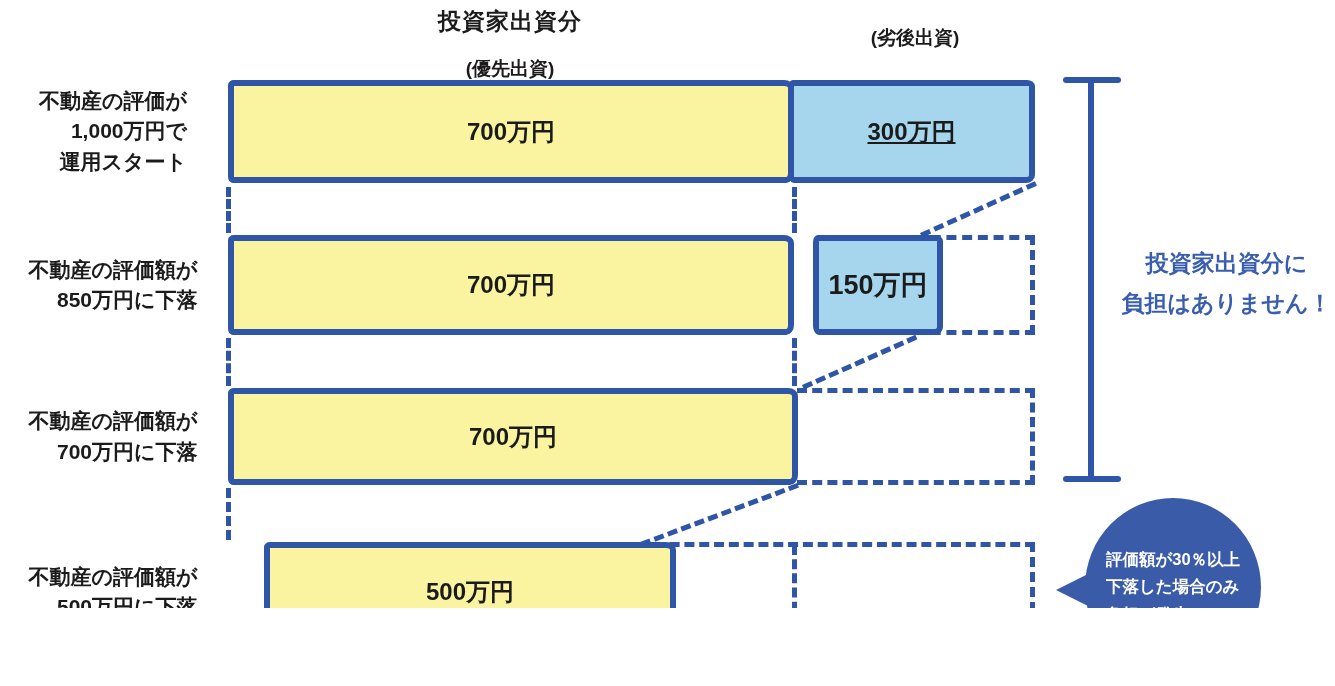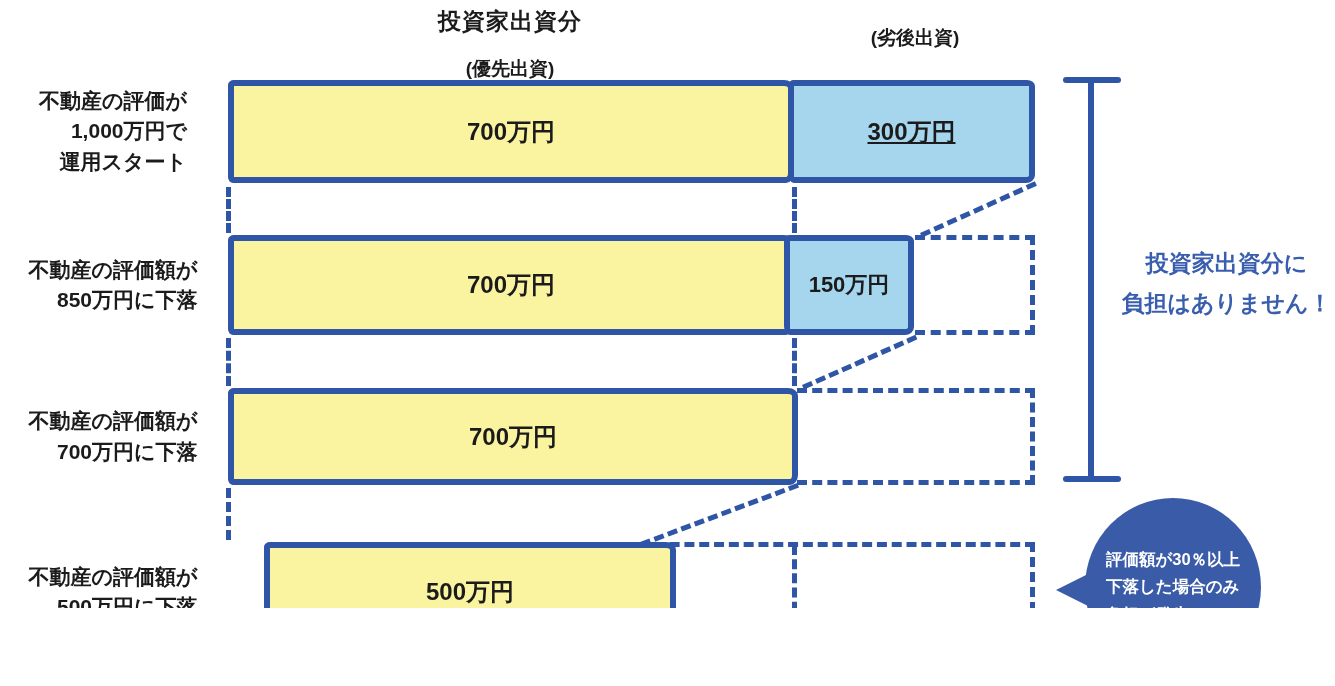--- a/index.html
+++ b/index.html
@@ -31,21 +31,21 @@
   .lbl4{top:542px;height:100px;}
 
   
   .bar{position:absolute;border:6px solid var(--border);display:flex;align-items:center;justify-content:center;
        font-size:24px;font-weight:bold;color:var(--ink);}
   .bar.yellow{background:var(--yellow);border-radius:6px 10px 8px 5px / 5px 8px 10px 6px;}
   .bar.blue{background:var(--blue);border-radius:5px 8px 9px 6px / 7px 6px 8px 9px;}
   .bar-y1{left:228px;top:80px;width:566px;height:103px;}
   .bar-b1{left:788px;top:80px;width:247px;height:103px;text-decoration:underline;}
   .bar-y2{left:228px;top:235px;width:566px;height:100px;}
-  .bar-b2{left:784px;top:235px;width:130px;height:100px;font-size:22px;}
+  .bar-b2{left:813px;top:235px;width:130px;height:100px;font-size:27px;}
   .bar-y3{left:228px;top:388px;width:570px;height:97px;}
   .bar-y4{left:228px;top:542px;width:412px;height:100px;margin-left:36px;}
 
   
   .vdash{position:absolute;width:0;border-left:5px dashed var(--border);}
   .diag{position:absolute;height:0;border-top:5px dashed var(--border);transform-origin:0 0;}
   .dbox{position:absolute;border:5px dashed var(--border);border-left:none;}
   .v-l1{left:226px;top:187px;height:46px;}
   .v-l2{left:226px;top:338px;height:48px;}
   .v-l3{left:226px;top:488px;height:52px;}

